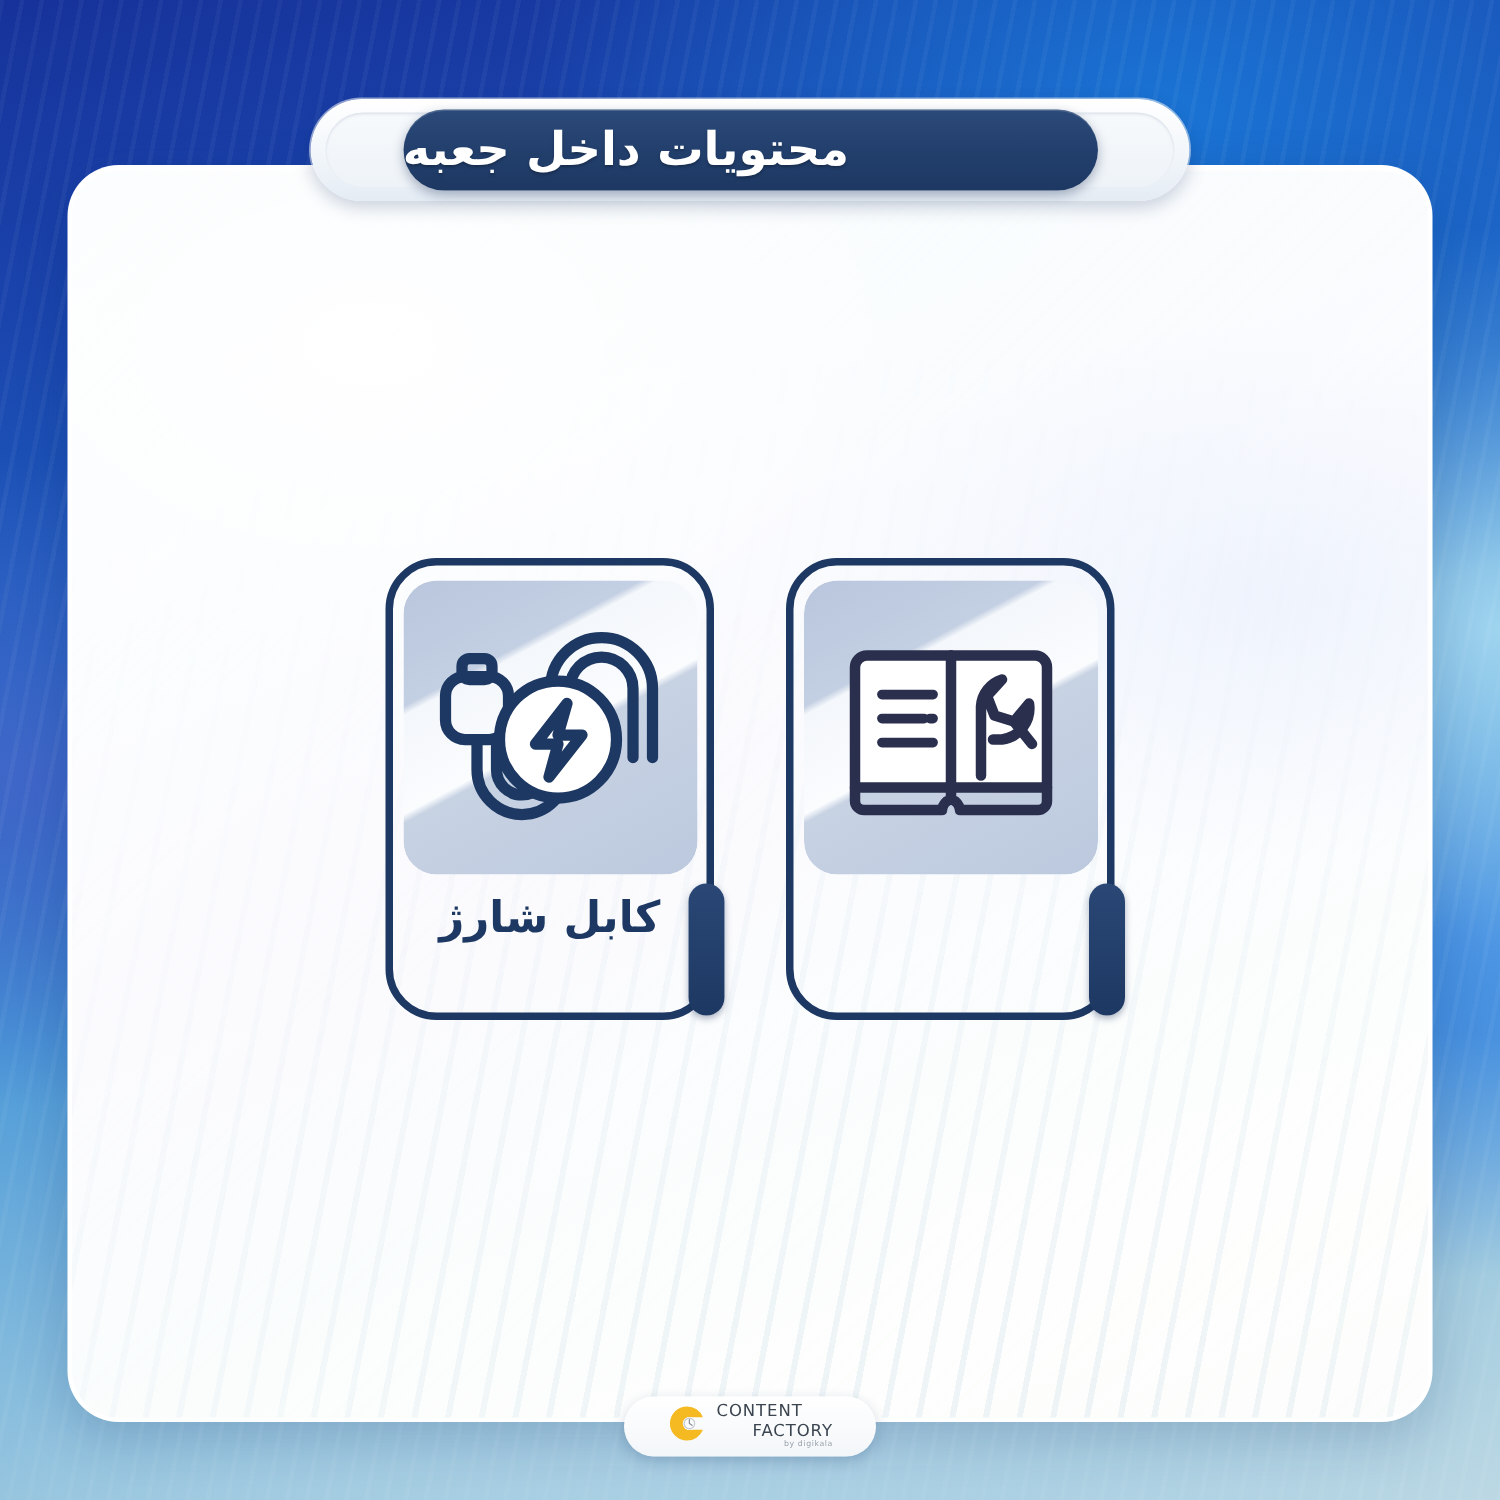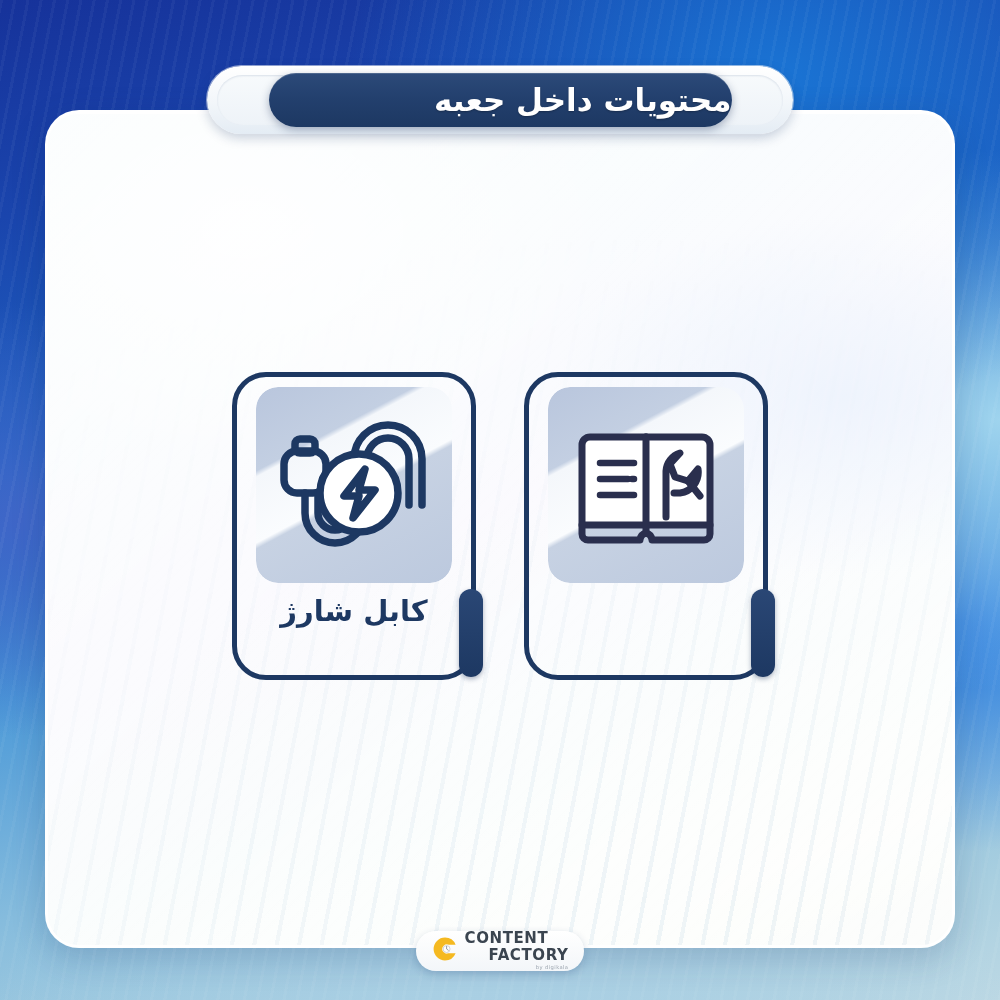--- a/index.html
+++ b/index.html
@@ -70,36 +70,36 @@
   .pill-groove{
     position:absolute; left:10px; top:9px; width:566px; height:50px; border-radius:25px;
     background:linear-gradient(180deg,#f7fafc 0%,#eef3f8 100%);
     box-shadow:inset 0 1px 2px rgba(40,70,120,.14);
   }
   .pill-dark{
     position:relative; z-index:2;
     width:463px; height:54px; border-radius:27px;
     background:linear-gradient(180deg,#2c4a79 0%,#23406e 45%,#1d3862 100%);
     box-shadow:0 3px 8px rgba(14,36,78,.34), inset 0 1px 0 rgba(255,255,255,.16);
-    display:flex; align-items:center; justify-content:flex-start;
+    display:flex; align-items:center; justify-content:flex-end;
   }
   .pill-dark span{
     color:#ffffff; font-size:31px; font-weight:700; letter-spacing:.3px;
     line-height:1; direction:rtl; white-space:nowrap;
     text-shadow:0 1px 2px rgba(0,0,0,.25);
   }
 
   
   .cards{
     position:absolute; left:0; right:0; top:372px;
     display:flex; flex-direction:row-reverse; justify-content:center;
     gap:48px; z-index:5;
   }
   .card{
-    position:relative; width:244px; height:308px;
+    position:relative; width:219px; height:308px;
     border:5px solid #1d3862; border-radius:34px;
     background:transparent;
     display:flex; flex-direction:column; align-items:center;
   }
   
   .card-tab{
     position:absolute; right:-12px; top:212px;
     width:24px; height:88px; border-radius:12px;
     background:linear-gradient(180deg,#2a4775 0%,#1d3862 100%);
     box-shadow:0 2px 5px rgba(14,36,78,.35);
@@ -127,21 +127,21 @@
     z-index:8;
     width:168px; height:40px; border-radius:20px;
     background:linear-gradient(180deg,#ffffff 0%,#f3f6f9 100%);
     box-shadow:0 3px 9px rgba(16,46,98,.20);
     display:flex; align-items:center; justify-content:center; gap:7px;
     direction:ltr;
   }
   .logo-mark{ flex:0 0 auto; }
   .logo-text{ display:flex; flex-direction:column; line-height:1; }
   .logo-text .l1,.logo-text .l2{
-    font-size:15px; font-weight:700; letter-spacing:.6px; color:#3b4550;
+    font-size:11px; font-weight:400; letter-spacing:.6px; color:#3b4550;
   }
   .logo-text .l2{ margin-top:2px;padding-left:24px; }
   .logo-text .l3{
     font-size:5.2px; letter-spacing:.4px; color:#9aa3ad;
     align-self:flex-end; margin-top:2px;
   }
 </style>
 </head>
 <body>
 

